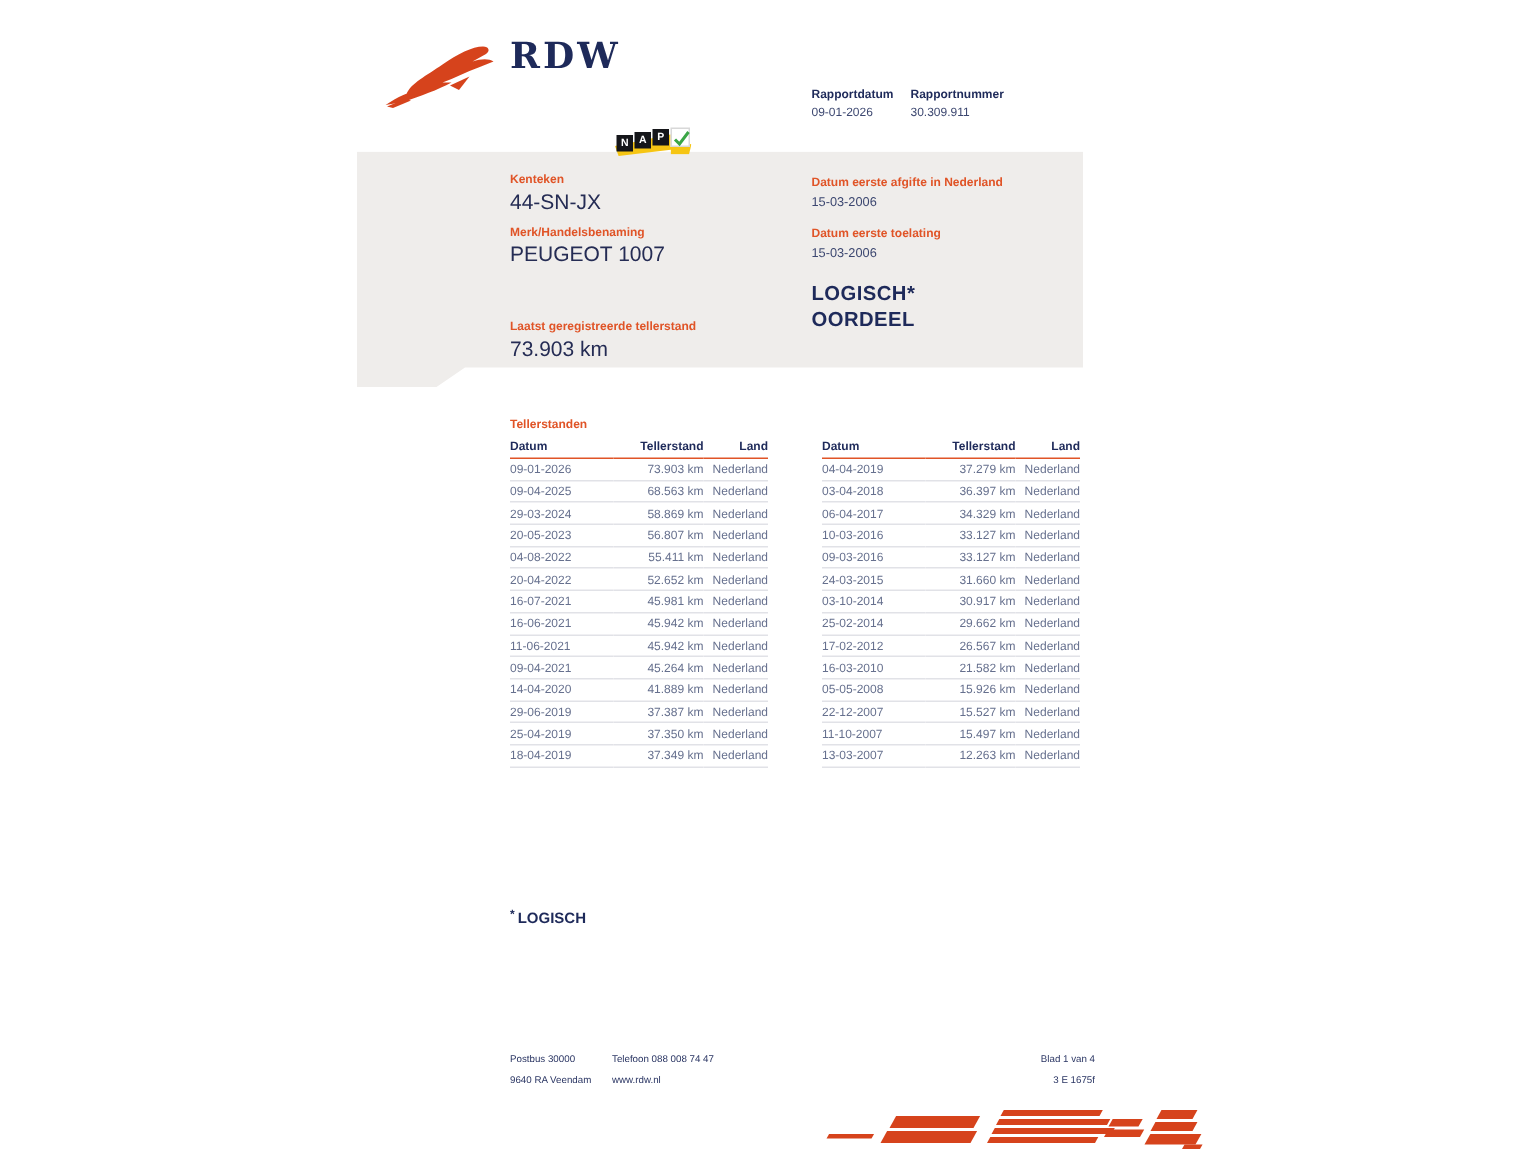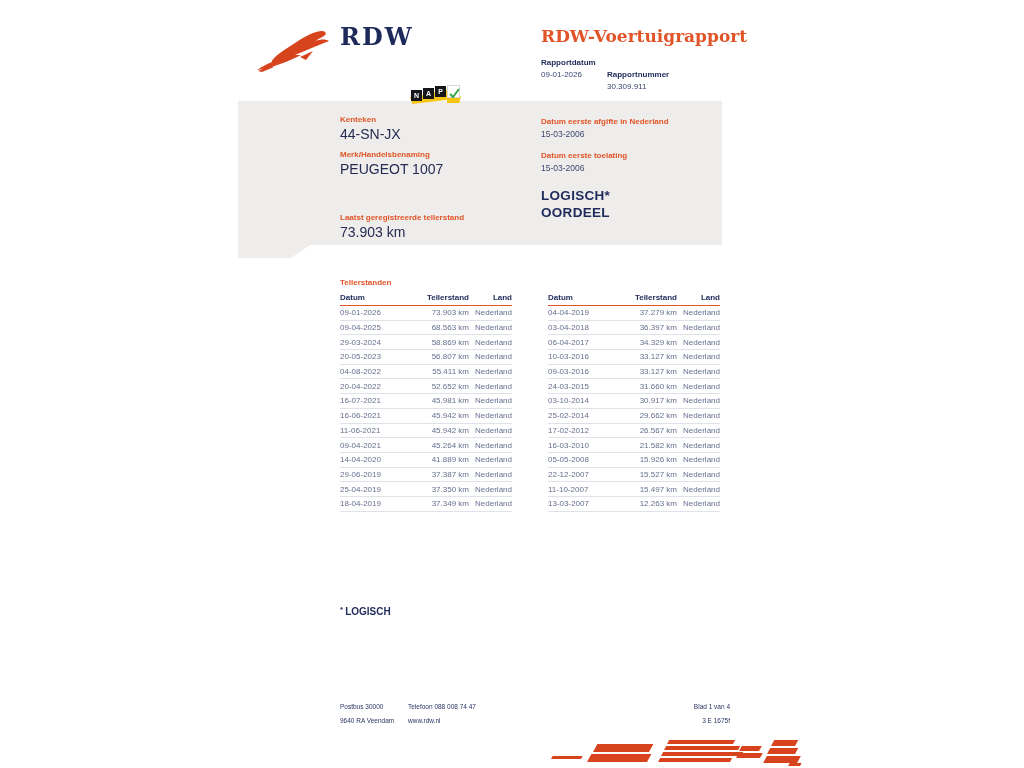--- a/index.html
+++ b/index.html
@@ -8,21 +8,21 @@
   .page { position:absolute; left:0; top:0; width:1024px; height:768px; background:#fff; }
 
   
   .logo-bird { position:absolute; left:256px; top:26px; width:80px; height:46px; }
   .logo-text { position:absolute; left:340px; top:22px; font-family:"DejaVu Serif", serif;
                font-size:24px; font-weight:600; letter-spacing:2px; color:#1E2A5A; }
   .report-title { position:absolute; left:541px; top:26px; font-family:"DejaVu Serif", serif;
                   font-size:17px; font-weight:600; color:#E05427; }
   .hdr-label { position:absolute; top:58px; font-size:8px; font-weight:bold; color:#1E2A5A; }
   .hdr-value { position:absolute; top:70px; font-size:8px; color:#3C4770; }
-  .hx1 { left:541px; } .hx2 { left:607px;margin-top:12px; }
+  .hx1 { left:541px; } .hx2 { left:607px; }
 
   
   .panel { position:absolute; left:238px; top:101px; width:484px; height:157px;
            background:#EFEDEB;
            clip-path: polygon(0 0, 100% 0, 100% 144px, 72px 144px, 53px 157px, 0 157px); }
   .fld-label { position:absolute; font-size:8px; font-weight:bold; color:#E05427; }
   .fld-value-lg { position:absolute; font-family:Liberation Sans, sans-serif; font-size:14px; color:#252C54; }
   .fld-value-sm { position:absolute; font-size:8.5px; color:#3C4770;text-align:center; }
   .oordeel { position:absolute; font-size:13.5px; font-weight:bold; color:#1E2A5A; letter-spacing:0.3px; }
 
@@ -69,21 +69,20 @@
 <div class="page">
 
   <svg class="logo-bird" viewBox="0 0 80 46">
     <path fill="#D6431C" d="M1,44 C10,38 16,36 21,34 L15,37 C17,30 29,24 39,17
       C49,10 59,5 66,5 C70,5 71,8 68,10 L59,15 C65,13 70,13 73,15 L63,19
       C55,22 47,26 39,29 L45,29 C36,34 24,38 13,42 Z"></path>
     <polygon fill="#D6431C" points="44,31 57,25 50,34"></polygon>
     <polygon fill="#D6431C" points="2,45 14,40 18,41 6,46"></polygon>
   </svg>
   <div class="logo-text">RDW</div>
-  <div class="report-title">RDW-Voertuigrapport</div>
   <div class="hdr-label hx1">Rapportdatum</div>
   <div class="hdr-label hx2">Rapportnummer</div>
   <div class="hdr-value hx1">09-01-2026</div>
   <div class="hdr-value hx2">30.309.911</div>
 
   <div class="panel"></div>
   <div class="fld-label" style="left:340px; top:115px;">Kenteken</div>
   <div class="fld-value-lg" style="left:340px; top:126px;">44-SN-JX</div>
   <div class="fld-label" style="left:340px; top:150px;">Merk/Handelsbenaming</div>
   <div class="fld-value-lg" style="left:340px; top:161px;">PEUGEOT 1007</div>

